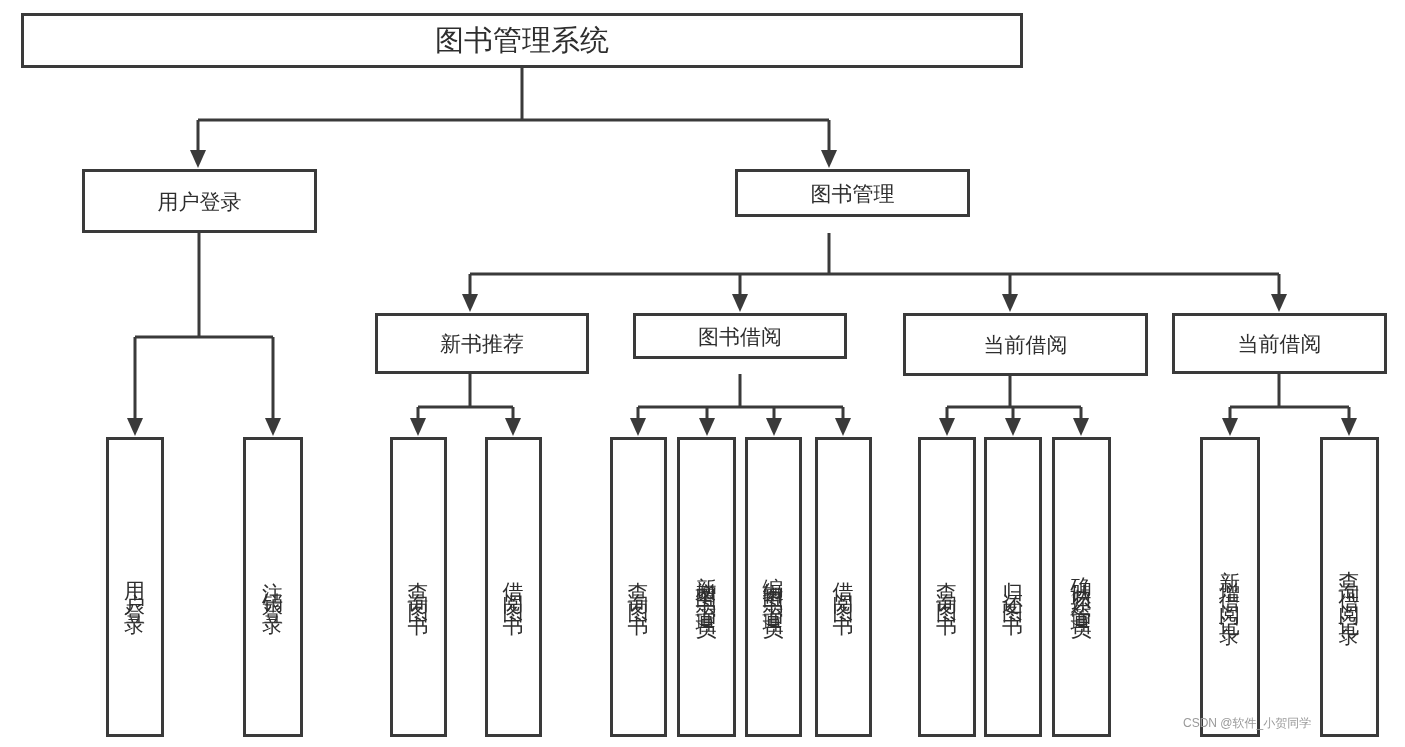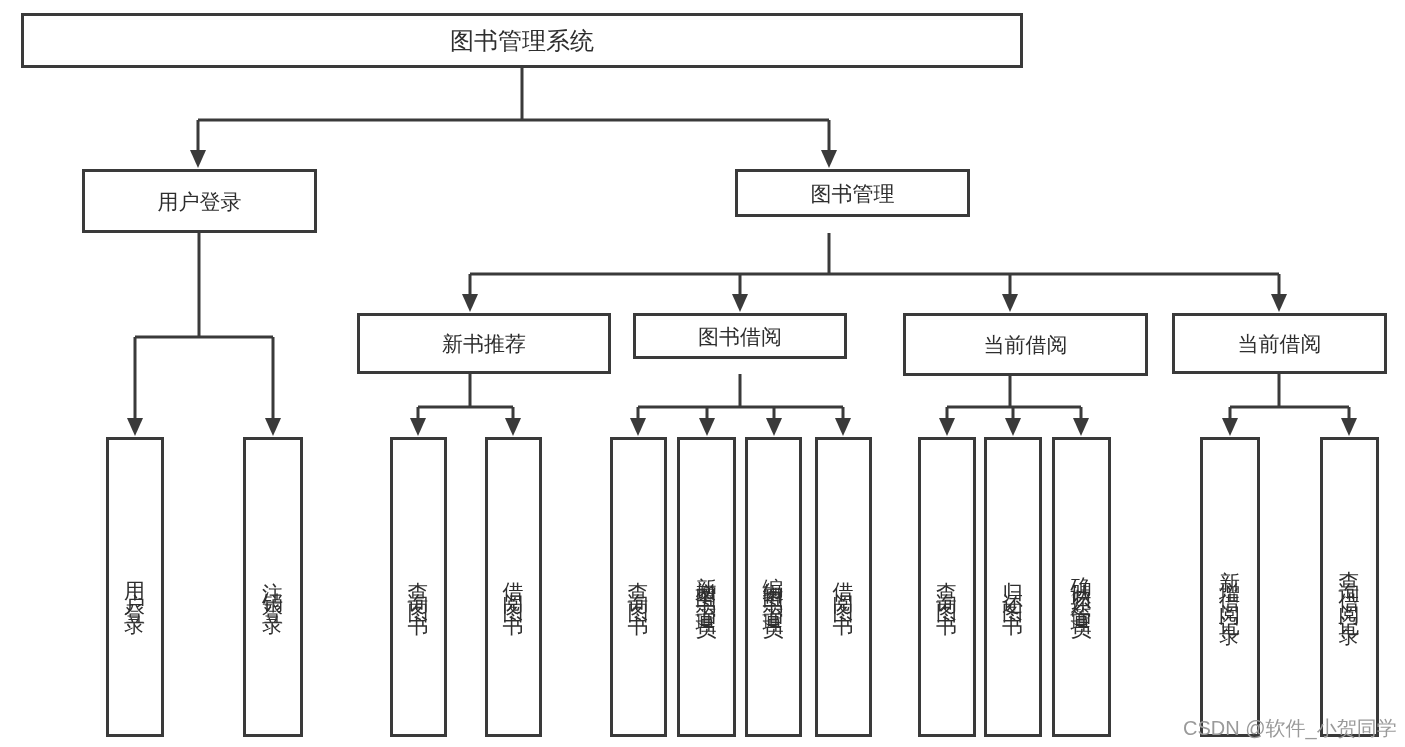--- a/index.html
+++ b/index.html
@@ -12,29 +12,29 @@
     overflow:hidden;position:relative;
   }
   .stage{position:absolute;inset:0;}
   .wires{position:absolute;left:0;top:0;}
   .box{
     position:absolute;box-sizing:border-box;background:#fff;
     border:3px solid var(--line);color:var(--text);
     display:flex;align-items:center;justify-content:center;
     font-size:21px;line-height:1;white-space:nowrap;
   }
-  .box.root{font-size:24px;}
+  .box.root{font-size:29px;}
   .box.v{
     writing-mode:vertical-rl;text-orientation:mixed;
     letter-spacing:11px;font-size:21px;
   }
   .box.v.tight{letter-spacing:6px;}
   .watermark{
     position:absolute;left:1183px;top:715px;
-    font-size:20px;color:var(--watermark);white-space:nowrap;
+    font-size:12px;color:var(--watermark);white-space:nowrap;
   }
 </style>
 </head>
 <body>
 
 <div class="stage">
 
   <svg class="wires" width="1405" height="747" viewBox="0 0 1405 747">
     <path style="stroke:var(--line);stroke-width:3;fill:none" d="M522 68 V120 M198 120 H829 M198 120 V152 M829 120 V152
          M199 233 V337 M135 337 H273 M135 337 V420 M273 337 V420
@@ -64,21 +64,21 @@
       <polygon points="1222,418 1238,418 1230,436"></polygon>
       <polygon points="1341,418 1357,418 1349,436"></polygon>
     </g>
   </svg>
 
   <div class="box root" style="left:21px;top:13px;width:1002px;height:55px">图书管理系统</div>
 
   <div class="box" style="left:82px;top:169px;width:235px;height:64px">用户登录</div>
   <div class="box" style="left:735px;top:169px;width:235px;height:48px">图书管理</div>
 
-  <div class="box" style="left:357px;top:313px;width:254px;height:61px">新书推荐</div>
+  <div class="box" style="left:375px;top:313px;width:214px;height:61px">新书推荐</div>
   <div class="box" style="left:633px;top:313px;width:214px;height:46px">图书借阅</div>
   <div class="box" style="left:903px;top:313px;width:245px;height:63px">当前借阅</div>
   <div class="box" style="left:1172px;top:313px;width:215px;height:61px">当前借阅</div>
 
   <div class="box v" style="left:106px;top:437px;width:58px;height:300px">用户登录</div>
   <div class="box v" style="left:243px;top:437px;width:60px;height:300px">注销登录</div>
 
   <div class="box v" style="left:390px;top:437px;width:57px;height:300px">查询图书</div>
   <div class="box v" style="left:485px;top:437px;width:57px;height:300px">借阅图书</div>
 

